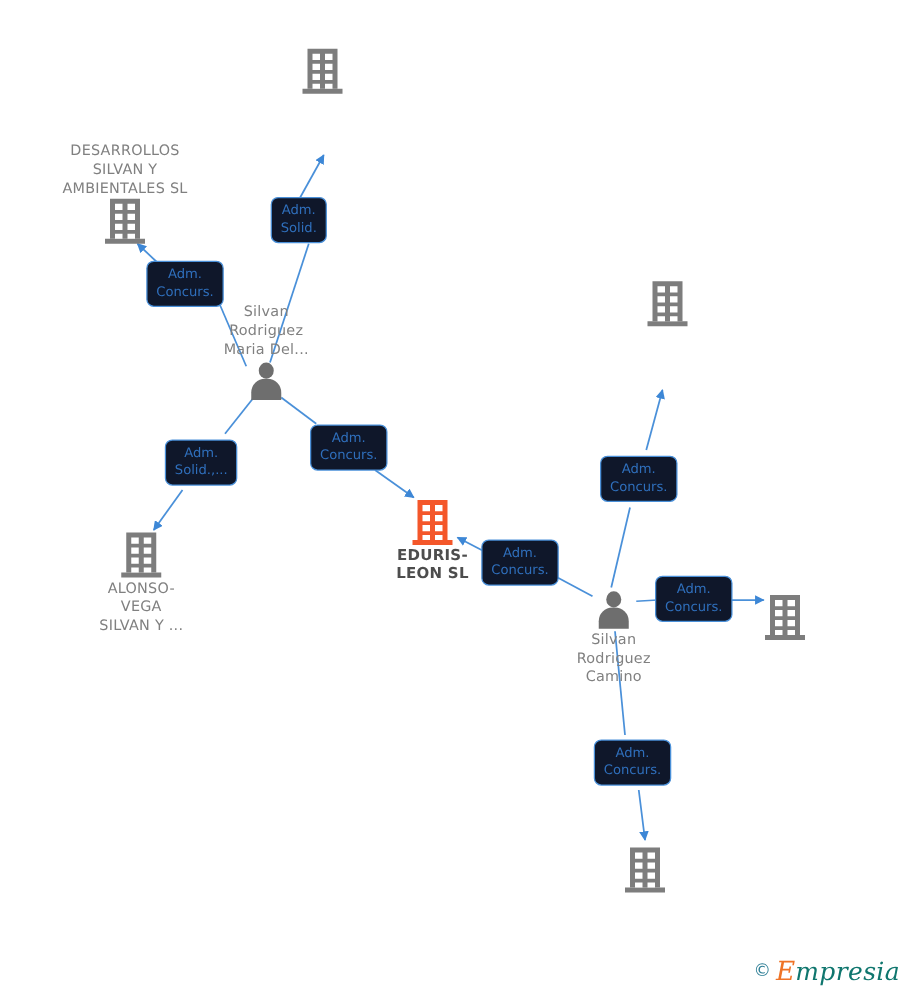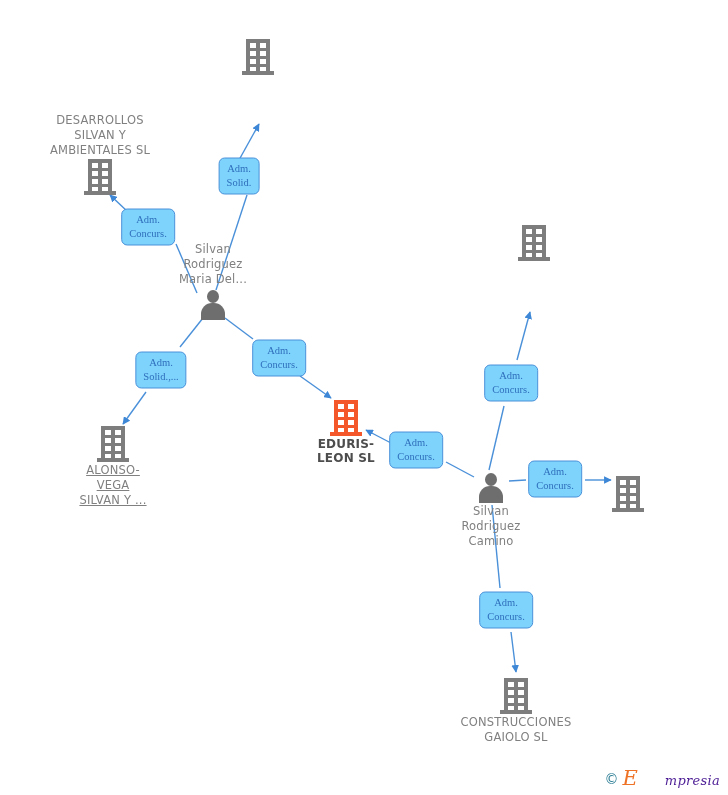--- a/index.html
+++ b/index.html
@@ -59,47 +59,46 @@
   .per .body{
     position:absolute;left:4px;top:15px;width:24px;height:17px;
     background:#6e6e6e;
     border-top-left-radius:11px;border-top-right-radius:11px;
   }
 
   
   .rel{
     position:absolute;
     transform:translate(-50%,-50%);
-    background:#7dd3fc;
+    background:#0f172a;
     border:1.3px solid #4a90d9;
     border-radius:6px;
     color:#2f6fbc;
     font-size:10.5px;
     line-height:14px;
     text-align:center;
     padding:3px 7px 4px 7px;
     white-space:pre-line;
     box-shadow:0 0 0 0 rgba(0,0,0,0);
-    font-family:Liberation Serif, serif;
   }
 
   
   .watermark{
     position:absolute;right:8px;bottom:6px;
     display:flex;align-items:center;gap:4px;
     font-size:17px;
   }
   .watermark .copy{color:#2f7f96;font-size:14px;}
   .watermark .emp-e{
     color:#ef7326;font-family:"DejaVu Serif",serif;
     font-style:italic;font-size:21px;line-height:18px;
   }
   .watermark .emp-rest{
-    color:#4c1d95;font-family:"DejaVu Serif",serif;
-    font-style:italic;font-size:13px;letter-spacing:.3px;margin-left:27px;
+    color:#0f766e;font-family:"DejaVu Serif",serif;
+    font-style:italic;font-size:20px;letter-spacing:.3px;
   }
 </style>
 </head>
 <body>
 
 <div id="graph">
   <svg class="edges" id="edge-layer" viewBox="0 0 728 795" xmlns="http://www.w3.org/2000/svg">
     <defs>
       <marker id="arrow" viewBox="0 0 10 10" refX="9" refY="5" markerWidth="5.5" markerHeight="5.5" orient="auto-start-reverse">
         <path d="M 0 0 L 10 5 L 0 10 z" fill="#3d87d6"></path>
@@ -165,21 +164,21 @@
         <span class="caption">Silvan
 Rodriguez
 Maria Del...</span>
         <div style="display: flex; justify-content: center;">
           <div class="per">
             <span class="head"></span>
             <span class="body"></span>
           </div>
         </div>
       </div>
-      <div class="node below" style="left: 113px; top: 426px; text-decoration: underline;">
+      <div class="node below" style="left: 113px; top: 426px;">
         <div style="display: flex; justify-content: center;">
           <div class="bld">
             <span class="tower"></span>
             <span class="base"></span>
             <i class="w" style="left: 8px; top: 4px;"></i>
             <i class="w" style="left: 18px; top: 4px;"></i>
             <i class="w" style="left: 8px; top: 12px;"></i>
             <i class="w" style="left: 18px; top: 12px;"></i>
             <i class="w" style="left: 8px; top: 20px;"></i>
             <i class="w" style="left: 18px; top: 20px;"></i>
@@ -260,22 +259,20 @@
             <i class="w" style="left: 8px; top: 4px;"></i>
             <i class="w" style="left: 18px; top: 4px;"></i>
             <i class="w" style="left: 8px; top: 12px;"></i>
             <i class="w" style="left: 18px; top: 12px;"></i>
             <i class="w" style="left: 8px; top: 20px;"></i>
             <i class="w" style="left: 18px; top: 20px;"></i>
             <i class="door" style="left: 8px; top: 28px; height: 4px;"></i>
             <i class="w" style="left: 18px; top: 28px; height: 4px;"></i>
           </div>
         </div>
-        <span class="caption">CONSTRUCCIONES
-GAIOLO SL</span>
       </div>
     </div>
   <div id="label-layer">
       <div class="rel" style="left: 239px; top: 176px;">Adm.
 Solid.</div>
       <div class="rel" style="left: 148px; top: 227px;">Adm.
 Concurs.</div>
       <div class="rel" style="left: 161px; top: 370px;">Adm.
 Solid.,...</div>
       <div class="rel" style="left: 279px; top: 358px;">Adm.

